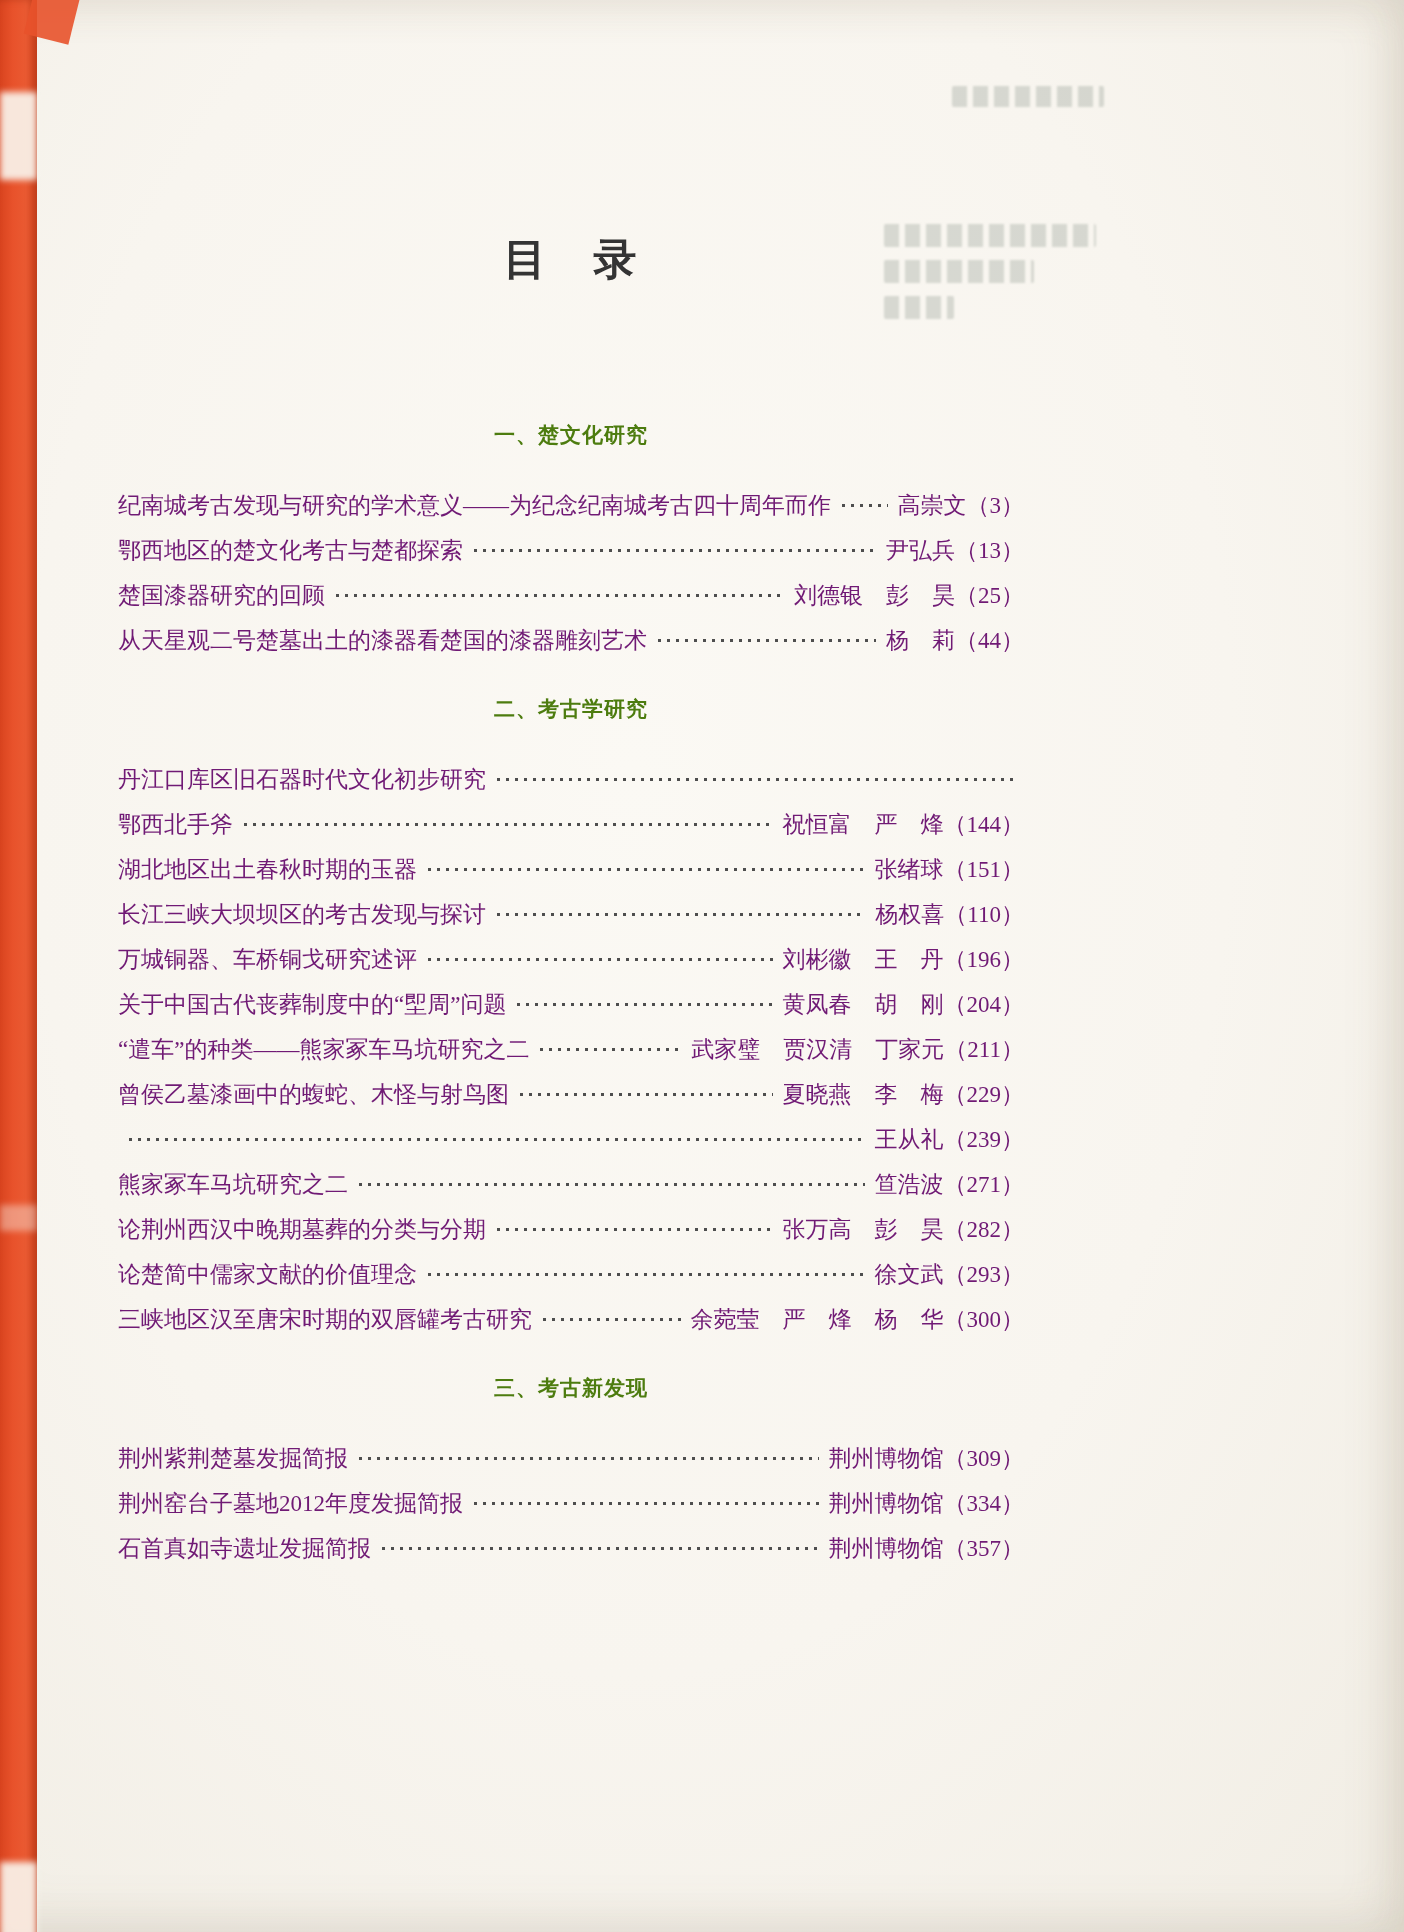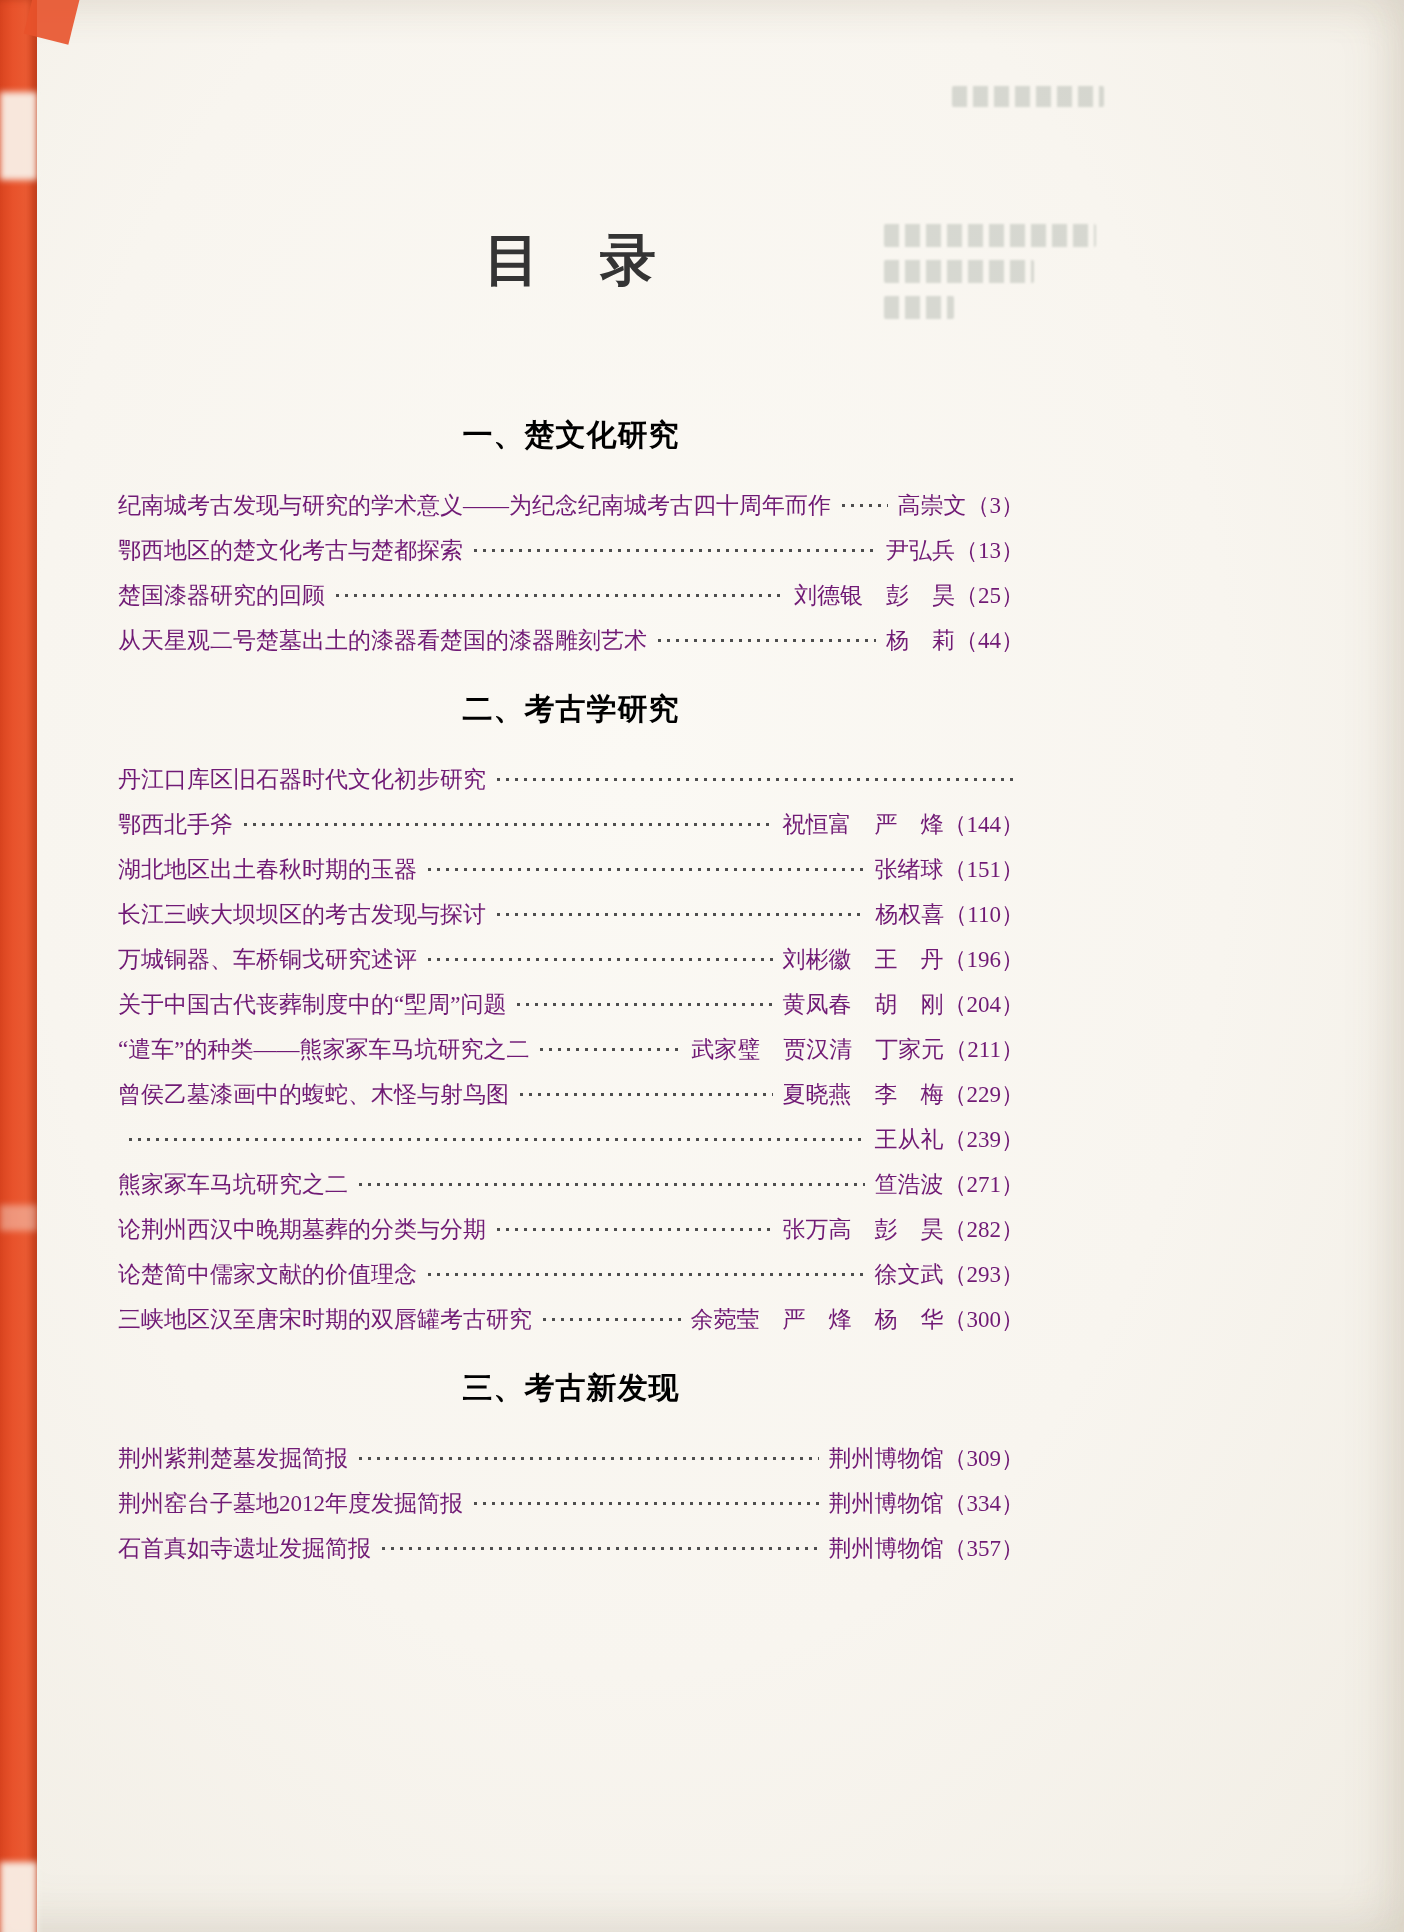--- a/index.html
+++ b/index.html
@@ -30,27 +30,27 @@
   .ghost{position:absolute;border-radius:2px;filter:blur(1.3px);
     background:repeating-linear-gradient(90deg,rgba(146,155,146,0.33) 0 15px,rgba(0,0,0,0) 15px 21px);}
   .ghost.g1{left:952px;top:86px;width:152px;height:21px;}
   .ghost.g2{left:884px;top:224px;width:212px;height:23px;}
   .ghost.g3{left:884px;top:260px;width:150px;height:23px;}
   .ghost.g4{left:884px;top:296px;width:70px;height:23px;}
 
   .toc-content{position:absolute;left:118px;top:0;width:906px;padding-top:225px;}
 
   .toc-title{
-    text-align:center;font-size:56px;line-height:70px;font-weight:700;
+    text-align:center;font-size:43px;line-height:70px;font-weight:700;
     color:#343434;margin:0 0 118px 0;letter-spacing:2px;
   }
 
   .section-heading{
     text-align:center;font-family:"Liberation Sans","DejaVu Sans",sans-serif;
-    font-weight:700;font-size:30px;line-height:44px;color:#000000;
+    font-weight:700;font-size:21px;line-height:44px;color:#4d7c0f;
     margin:24px 0 26px 0;letter-spacing:1px;
   }
 
   .entry,.cont-row{display:flex;font-size:23px;line-height:45px;color:#701a75;}
   .entry-title{white-space:nowrap;flex:0 1 auto;overflow:hidden;}
   .leader{
     flex:1 1 auto;min-width:16px;height:45px;margin:0 10px 0 8px;
     background-image:radial-gradient(circle,#4e4e4e 1.7px,rgba(0,0,0,0) 2px);
     background-size:9px 9px;background-repeat:repeat-x;background-position:left center;
   }

